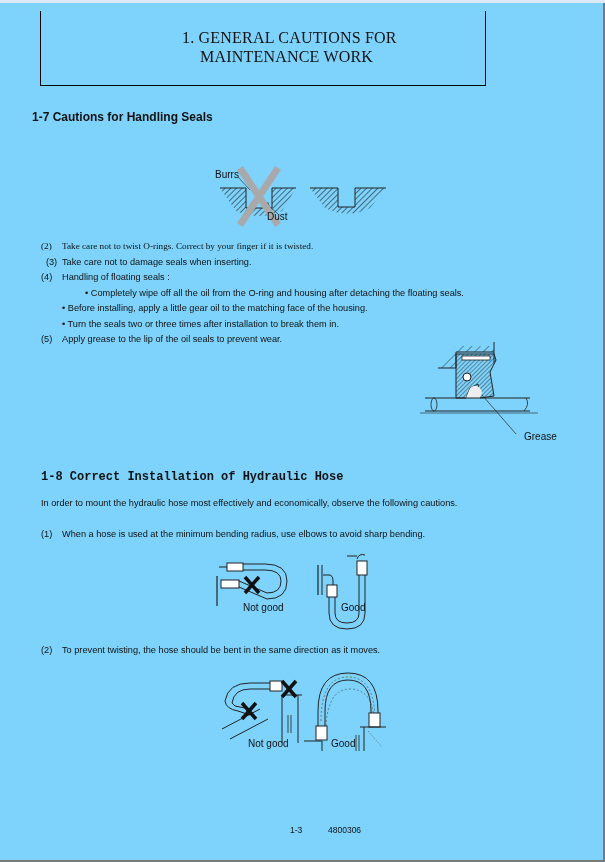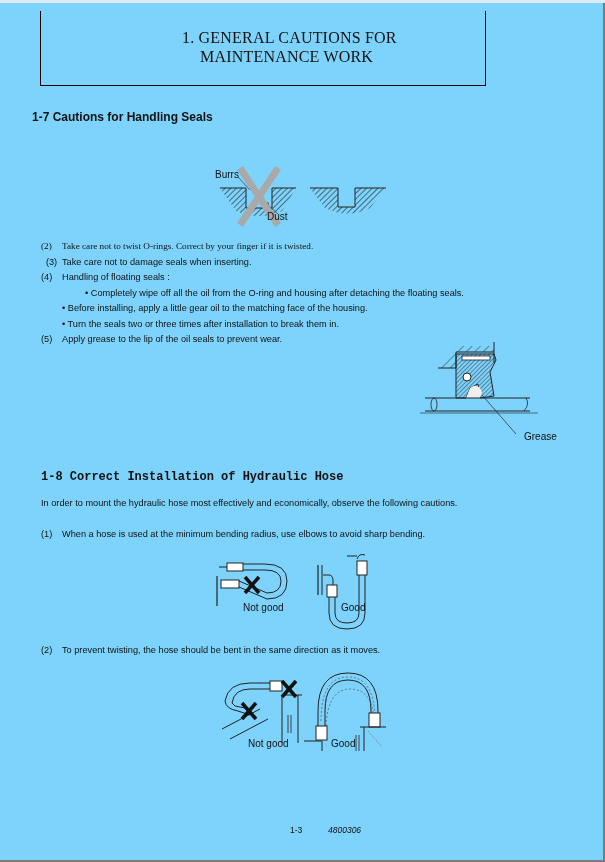--- a/index.html
+++ b/index.html
@@ -196,14 +196,14 @@
       <line x1="144" y1="56" x2="144" y2="80" stroke="#222" stroke-width="1"></line>
       <line x1="148" y1="60" x2="162" y2="76" stroke="#555" stroke-width="0.6" stroke-dasharray="1.5,1.5"></line>
       <line x1="136" y1="64" x2="136" y2="80" stroke="#222" stroke-width="0.8"></line>
       <line x1="139" y1="64" x2="139" y2="80" stroke="#222" stroke-width="0.8"></line>
     </g>
   </svg>
   <span class="lbl" style="left:248px; top:735px;">Not good</span>
   <span class="lbl" style="left:331px; top:735px;">Good</span>
 
   <span class="txt" style="left:290px; top:822px; font-size:8.5px;">1-3</span>
-  <span class="txt" style="left:328px; top:822px; font-size:8.5px; font-style:italic;">4800306</span>
+  <span class="txt" style="left:328px; top:822px; font-size:8.5px; ">4800306</span>
 </div>
 
 </body></html>

